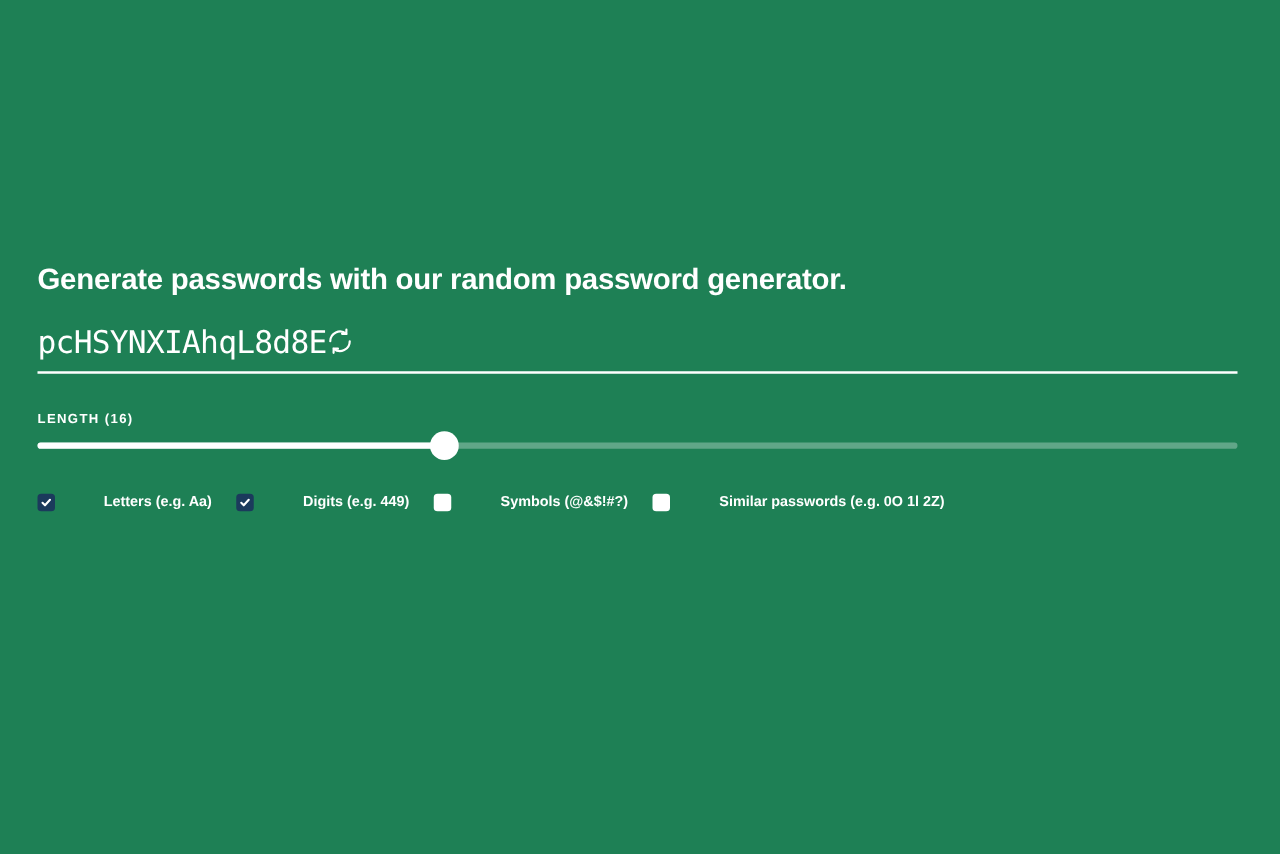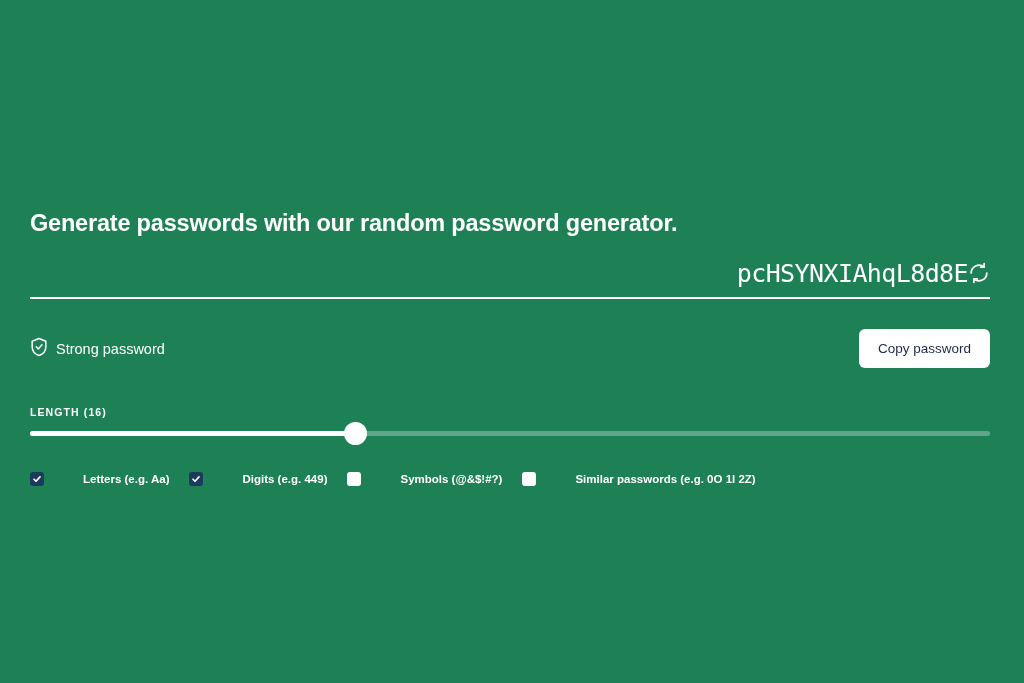--- a/index.html
+++ b/index.html
@@ -39,21 +39,21 @@
     line-height: 1.15;
     margin: 0 0 22px 0;
     white-space: nowrap;
   }
 
   
   .pw-field {
     position: relative;
     display: flex;
     align-items: center;
-    justify-content: flex-end;
+    justify-content: flex-start;
     border-bottom: 2px solid #ffffff;
     padding-bottom: 9px;
     margin-bottom: 30px;
   }
   .pw-value {
     font-family: "DejaVu Sans Mono", "Liberation Mono", monospace;
     font-size: 25px;
     color: #ffffff;
     letter-spacing: -0.6px;
     white-space: nowrap;
@@ -194,32 +194,20 @@
           <svg width="22" height="22" viewBox="0 0 24 24" fill="none" stroke="#ffffff" stroke-width="1.9" stroke-linecap="round">
             <path d="M20.5 12a8.5 8.5 0 0 1-13.9 6.6"></path>
             <path d="M3.5 12a8.5 8.5 0 0 1 13.9-6.6"></path>
             <path d="M17.6 1.9 17.5 5.6 13.8 5.5"></path>
             <path d="M6.4 22.1 6.5 18.4 10.2 18.5"></path>
           </svg>
         </span>
       </button>
     </div>
 
-    <div class="strength-row">
-      <div class="strength">
-        <span>
-          <svg width="18" height="20" viewBox="0 0 20 22" fill="none" stroke="#ffffff" stroke-width="1.6" stroke-linecap="round" stroke-linejoin="round">
-            <path d="M10 1.6 2.4 4.6v6.1c0 5 3.2 8.2 7.6 9.7 4.4-1.5 7.6-4.7 7.6-9.7V4.6z"></path>
-            <path d="M6.9 10.8 9.2 13.2 13.3 8.6"></path>
-          </svg>
-        </span>
-        <span class="strength-label">Strong password</span>
-      </div>
-      <button class="copy-btn">Copy password</button>
-    </div>
 
     <div class="length-label">LENGTH (16)</div>
 
     <div class="slider">
       <div class="slider-track"></div>
       <div class="slider-fill" style="width: 33.9%;"></div>
       <div class="slider-thumb" style="left: 33.9%;"></div>
     </div>
 
     <div class="options">

